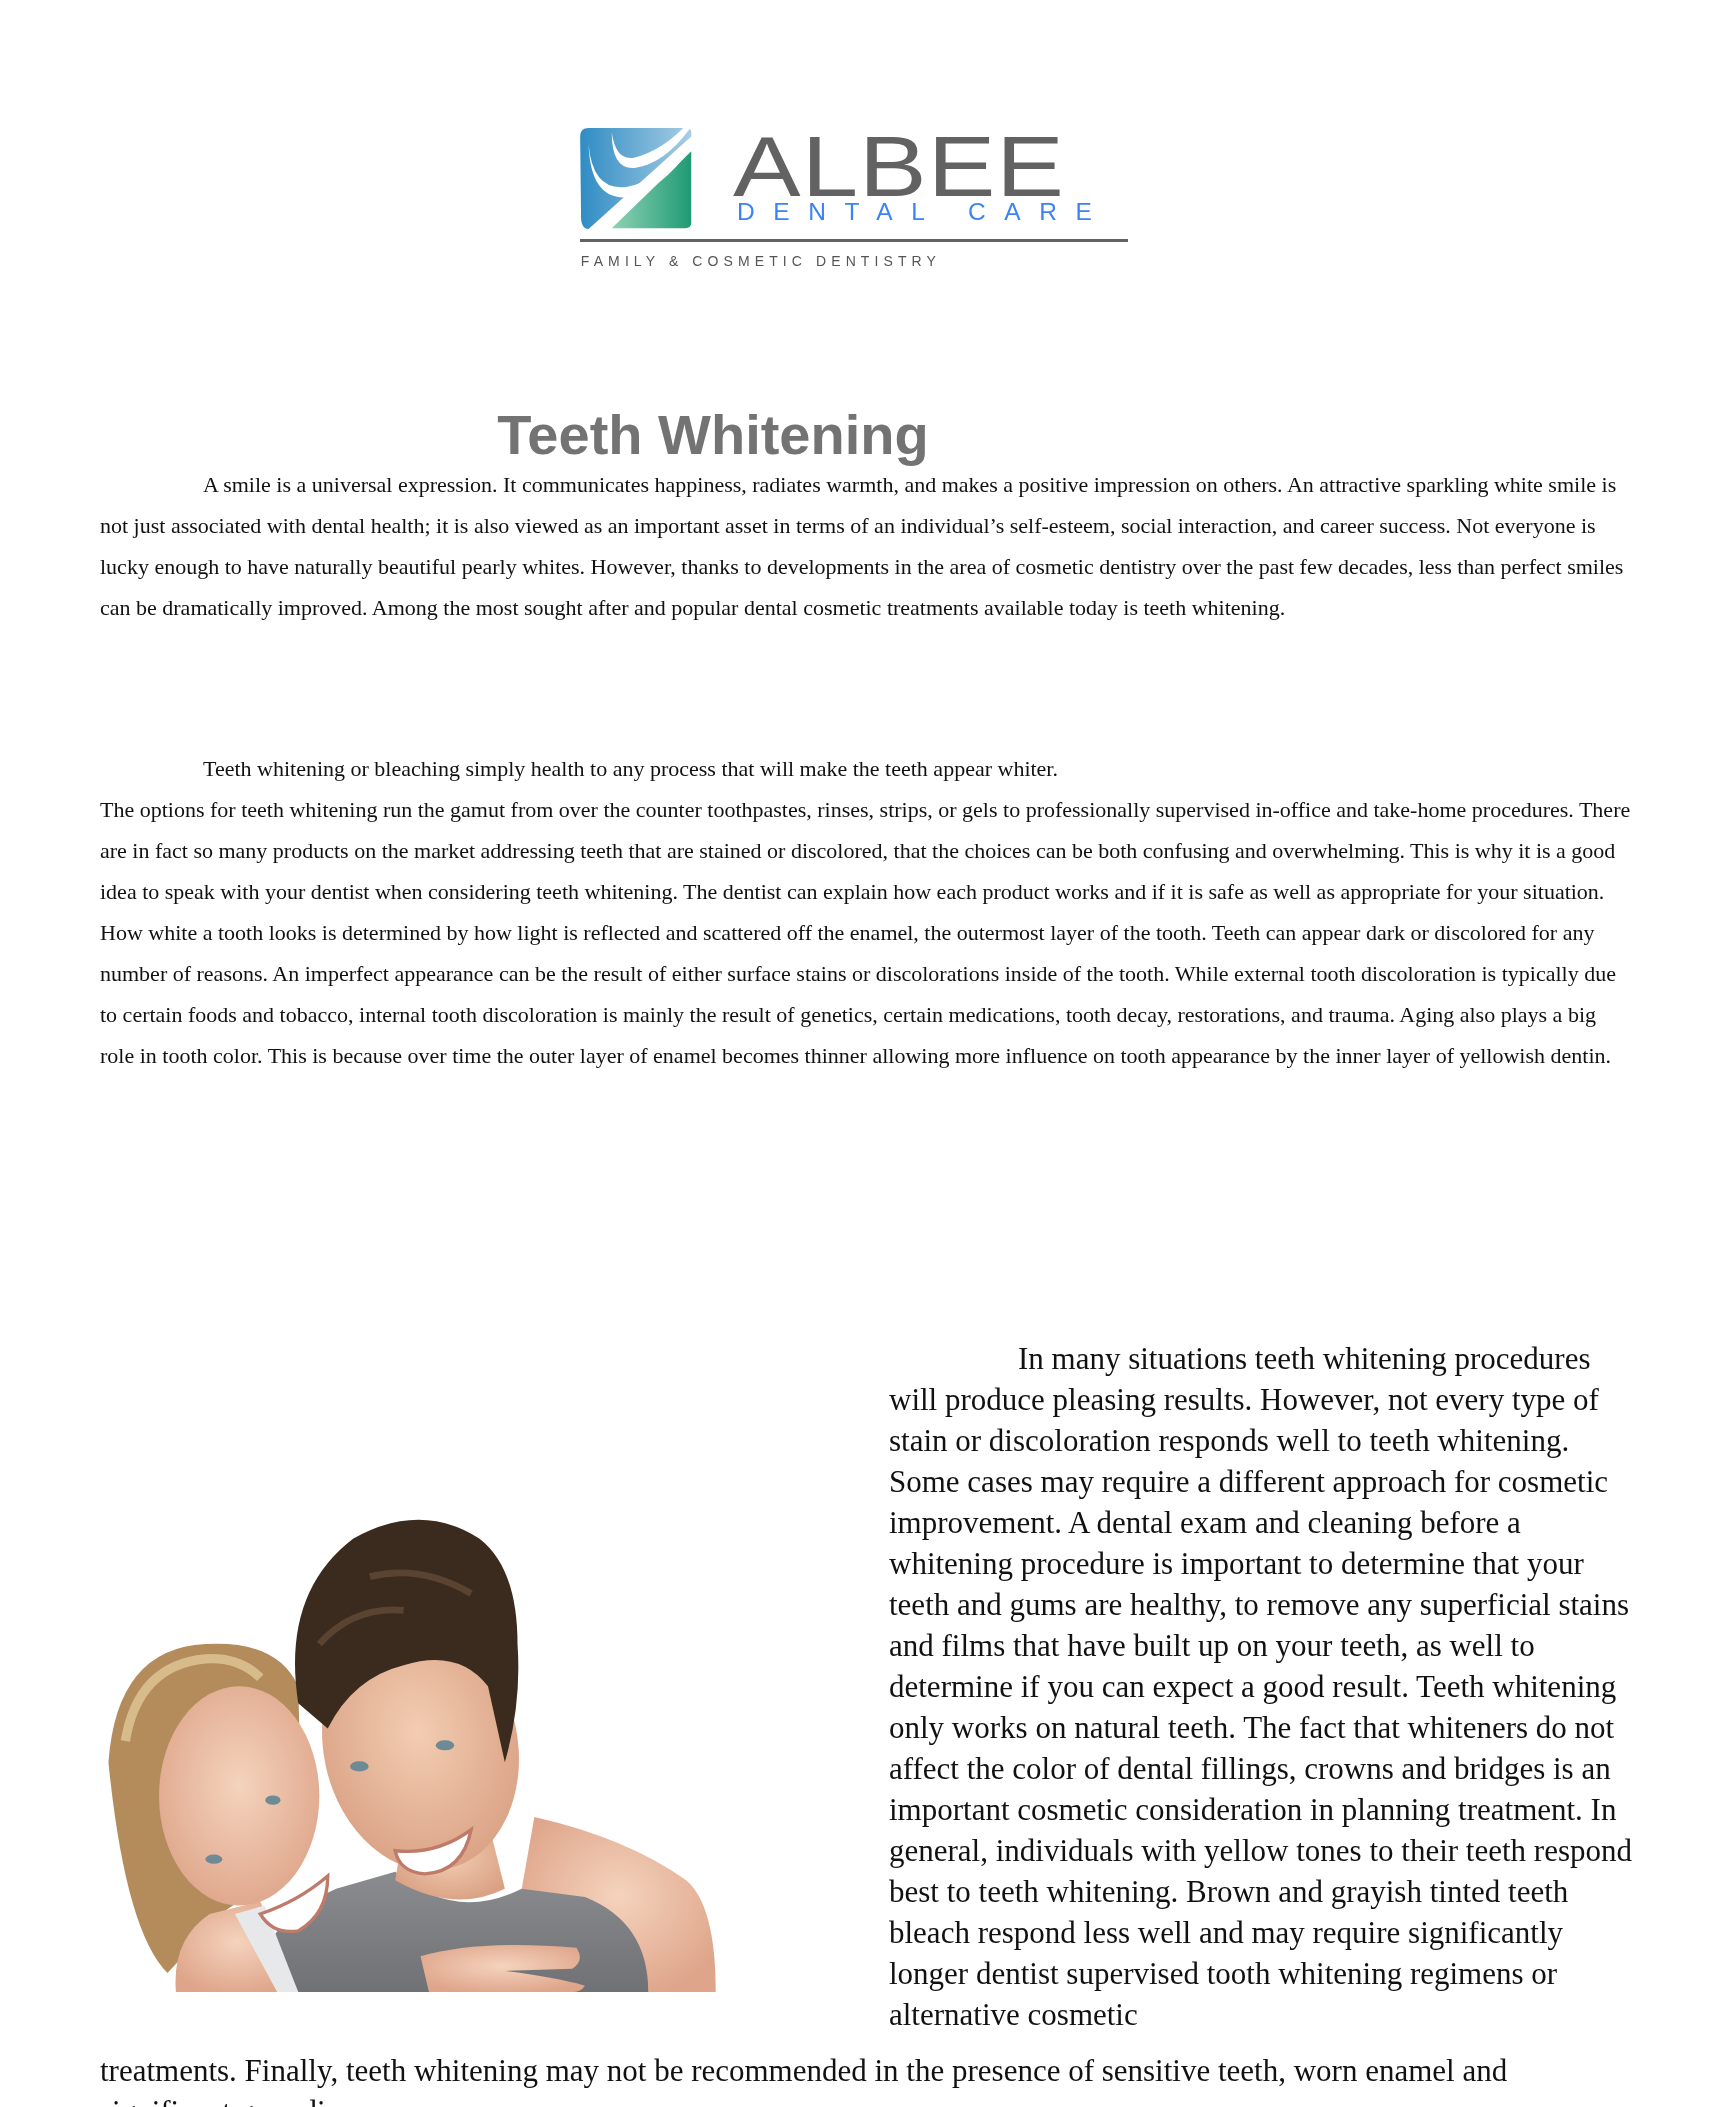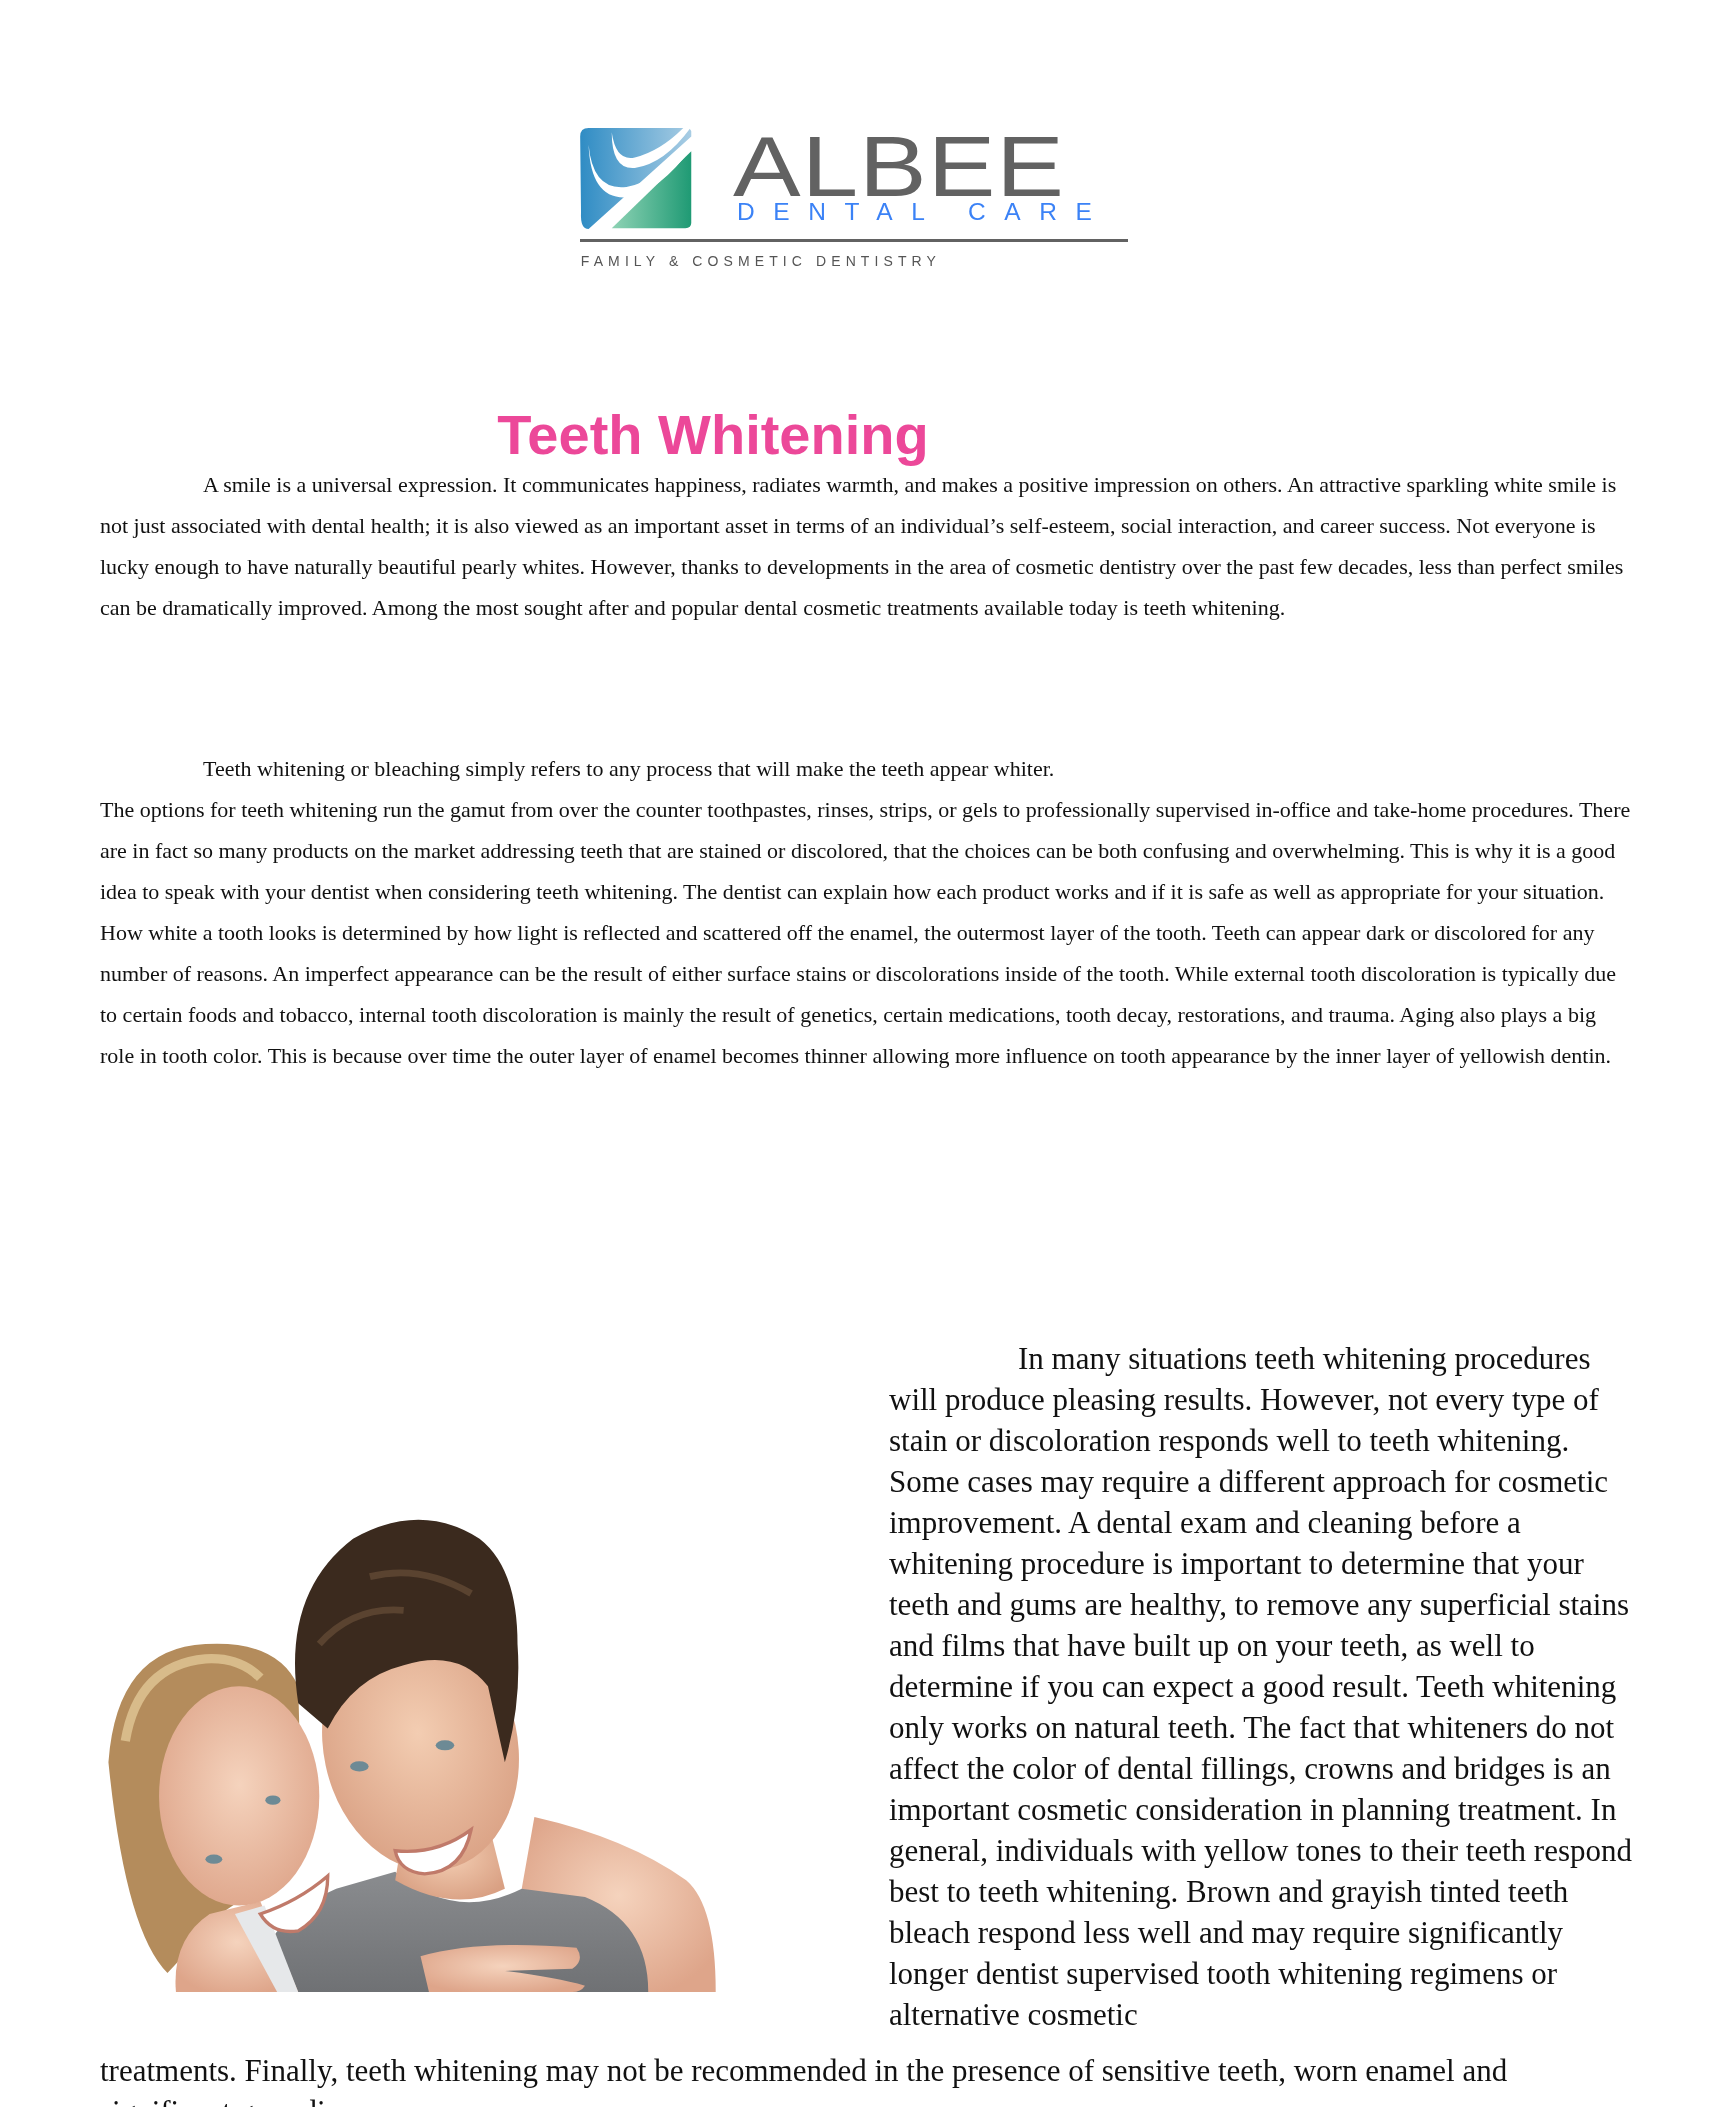--- a/index.html
+++ b/index.html
@@ -3,21 +3,21 @@
 <meta charset="utf-8">
 <style>
   html, body { margin:0; padding:0; background:#ffffff; }
   body { width:1734px; height:2245px; position:relative; overflow:hidden; font-family:"Liberation Serif", "DejaVu Serif", serif; color:#111; }
   .logo { position:absolute; left:580px; top:126px; width:548px; height:152px; }
   .logo-icon { position:absolute; left:0; top:2.1px; width:135px; height:101px; }
   .logo-name { position:absolute; left:153px; top:-3.4px; font-family:"Liberation Sans", "DejaVu Sans", sans-serif; font-size:86px; line-height:86px; letter-spacing:0.8px; color:#626262; transform:scaleX(1.18); transform-origin:left top; font-weight:400; }
   .logo-sub { position:absolute; left:157px; top:74px; font-family:"Liberation Sans", "DejaVu Sans", sans-serif; font-size:24.5px; line-height:24.5px; letter-spacing:18.6px; color:#3b82f6; }
   .logo-rule { position:absolute; left:0; top:113px; width:548px; height:3px; background:#626262; }
   .logo-tag { position:absolute; left:0.8px; top:125px; font-family:"Liberation Sans", "DejaVu Sans", sans-serif; font-size:14px; line-height:20px; letter-spacing:5.1px; color:#555; }
-  .title { position:absolute; left:0; width:1426px; top:363px; text-align:center; font-family:"Liberation Sans", "DejaVu Sans", sans-serif; font-weight:700; font-size:56px; line-height:67px; color:#ec4899; }
+  .title { position:absolute; left:0; width:1426px; top:363px; text-align:center; font-family:"Liberation Sans", "DejaVu Sans", sans-serif; font-weight:700; font-size:56px; line-height:67px; color:#737373; }
   .para { position:absolute; left:100px; width:1535px; font-size:22px; line-height:41px; text-align:left; }
   .para .indent { display:inline-block; width:103px; }
   .p1 { top:464px; }
   .p2 { top:748px; }
   .photo { position:absolute; left:100px; top:1467px; width:757px; height:525px; }
   .p3 { position:absolute; left:889px; top:1319px; width:755px; font-size:31px; line-height:41px;margin-top:19px; }
   .p3 .indent { display:inline-block; width:129px; }
   .p3tail { position:absolute; left:100px; top:2050px; width:1535px; font-size:31px; line-height:41px; }
 </style>
 </head>
@@ -46,21 +46,21 @@
   <div class="logo-tag">FAMILY &amp; COSMETIC DENTISTRY</div>
 </div>
 
 <h1 class="title">Teeth Whitening</h1>
 
 <div class="para p1">
   <span class="indent"></span><span>A smile is a universal expression. It communicates happiness, radiates warmth, and makes a positive impression on others. An attractive sparkling white smile is not just associated with dental health; it is also viewed as an important asset in terms of an individual’s self-esteem, social interaction, and career success. Not everyone is lucky enough to have naturally beautiful pearly whites. However, thanks to developments in the area of cosmetic dentistry over the past few decades, less than perfect smiles can be dramatically improved. Among the most sought after and popular dental cosmetic treatments available today is teeth whitening.</span>
 </div>
 
 <div class="para p2">
-  <div><span class="indent"></span><span>Teeth whitening or bleaching simply refers to any process that will make the teeth appear whiter.</span></div>
+  <div><span class="indent"></span><span>Teeth whitening or bleaching simply health to any process that will make the teeth appear whiter.</span></div>
   <div>The options for teeth whitening run the gamut from over the counter toothpastes, rinses, strips, or gels to professionally supervised in-office and take-home procedures. There are in fact so many products on the market addressing teeth that are stained or discolored, that the choices can be both confusing and overwhelming. This is why it is a good idea to speak with your dentist when considering teeth whitening. The dentist can explain how each product works and if it is safe as well as appropriate for your situation.</div>
   <div>How white a tooth looks is determined by how light is reflected and scattered off the enamel, the outermost layer of the tooth. Teeth can appear dark or discolored for any number of reasons. An imperfect appearance can be the result of either surface stains or discolorations inside of the tooth. While external tooth discoloration is typically due to certain foods and tobacco, internal tooth discoloration is mainly the result of genetics, certain medications, tooth decay, restorations, and trauma. Aging also plays a big role in tooth color. This is because over time the outer layer of enamel becomes thinner allowing more influence on tooth appearance by the inner layer of yellowish dentin.</div>
 </div>
 
 <svg class="photo" viewBox="0 0 1795 1245" preserveAspectRatio="none">
   <defs>
     <radialGradient id="skin1" cx="0.5" cy="0.45" r="0.6">
       <stop offset="0" stop-color="#f3cdb2"></stop>
       <stop offset="1" stop-color="#d9a083"></stop>
     </radialGradient>

